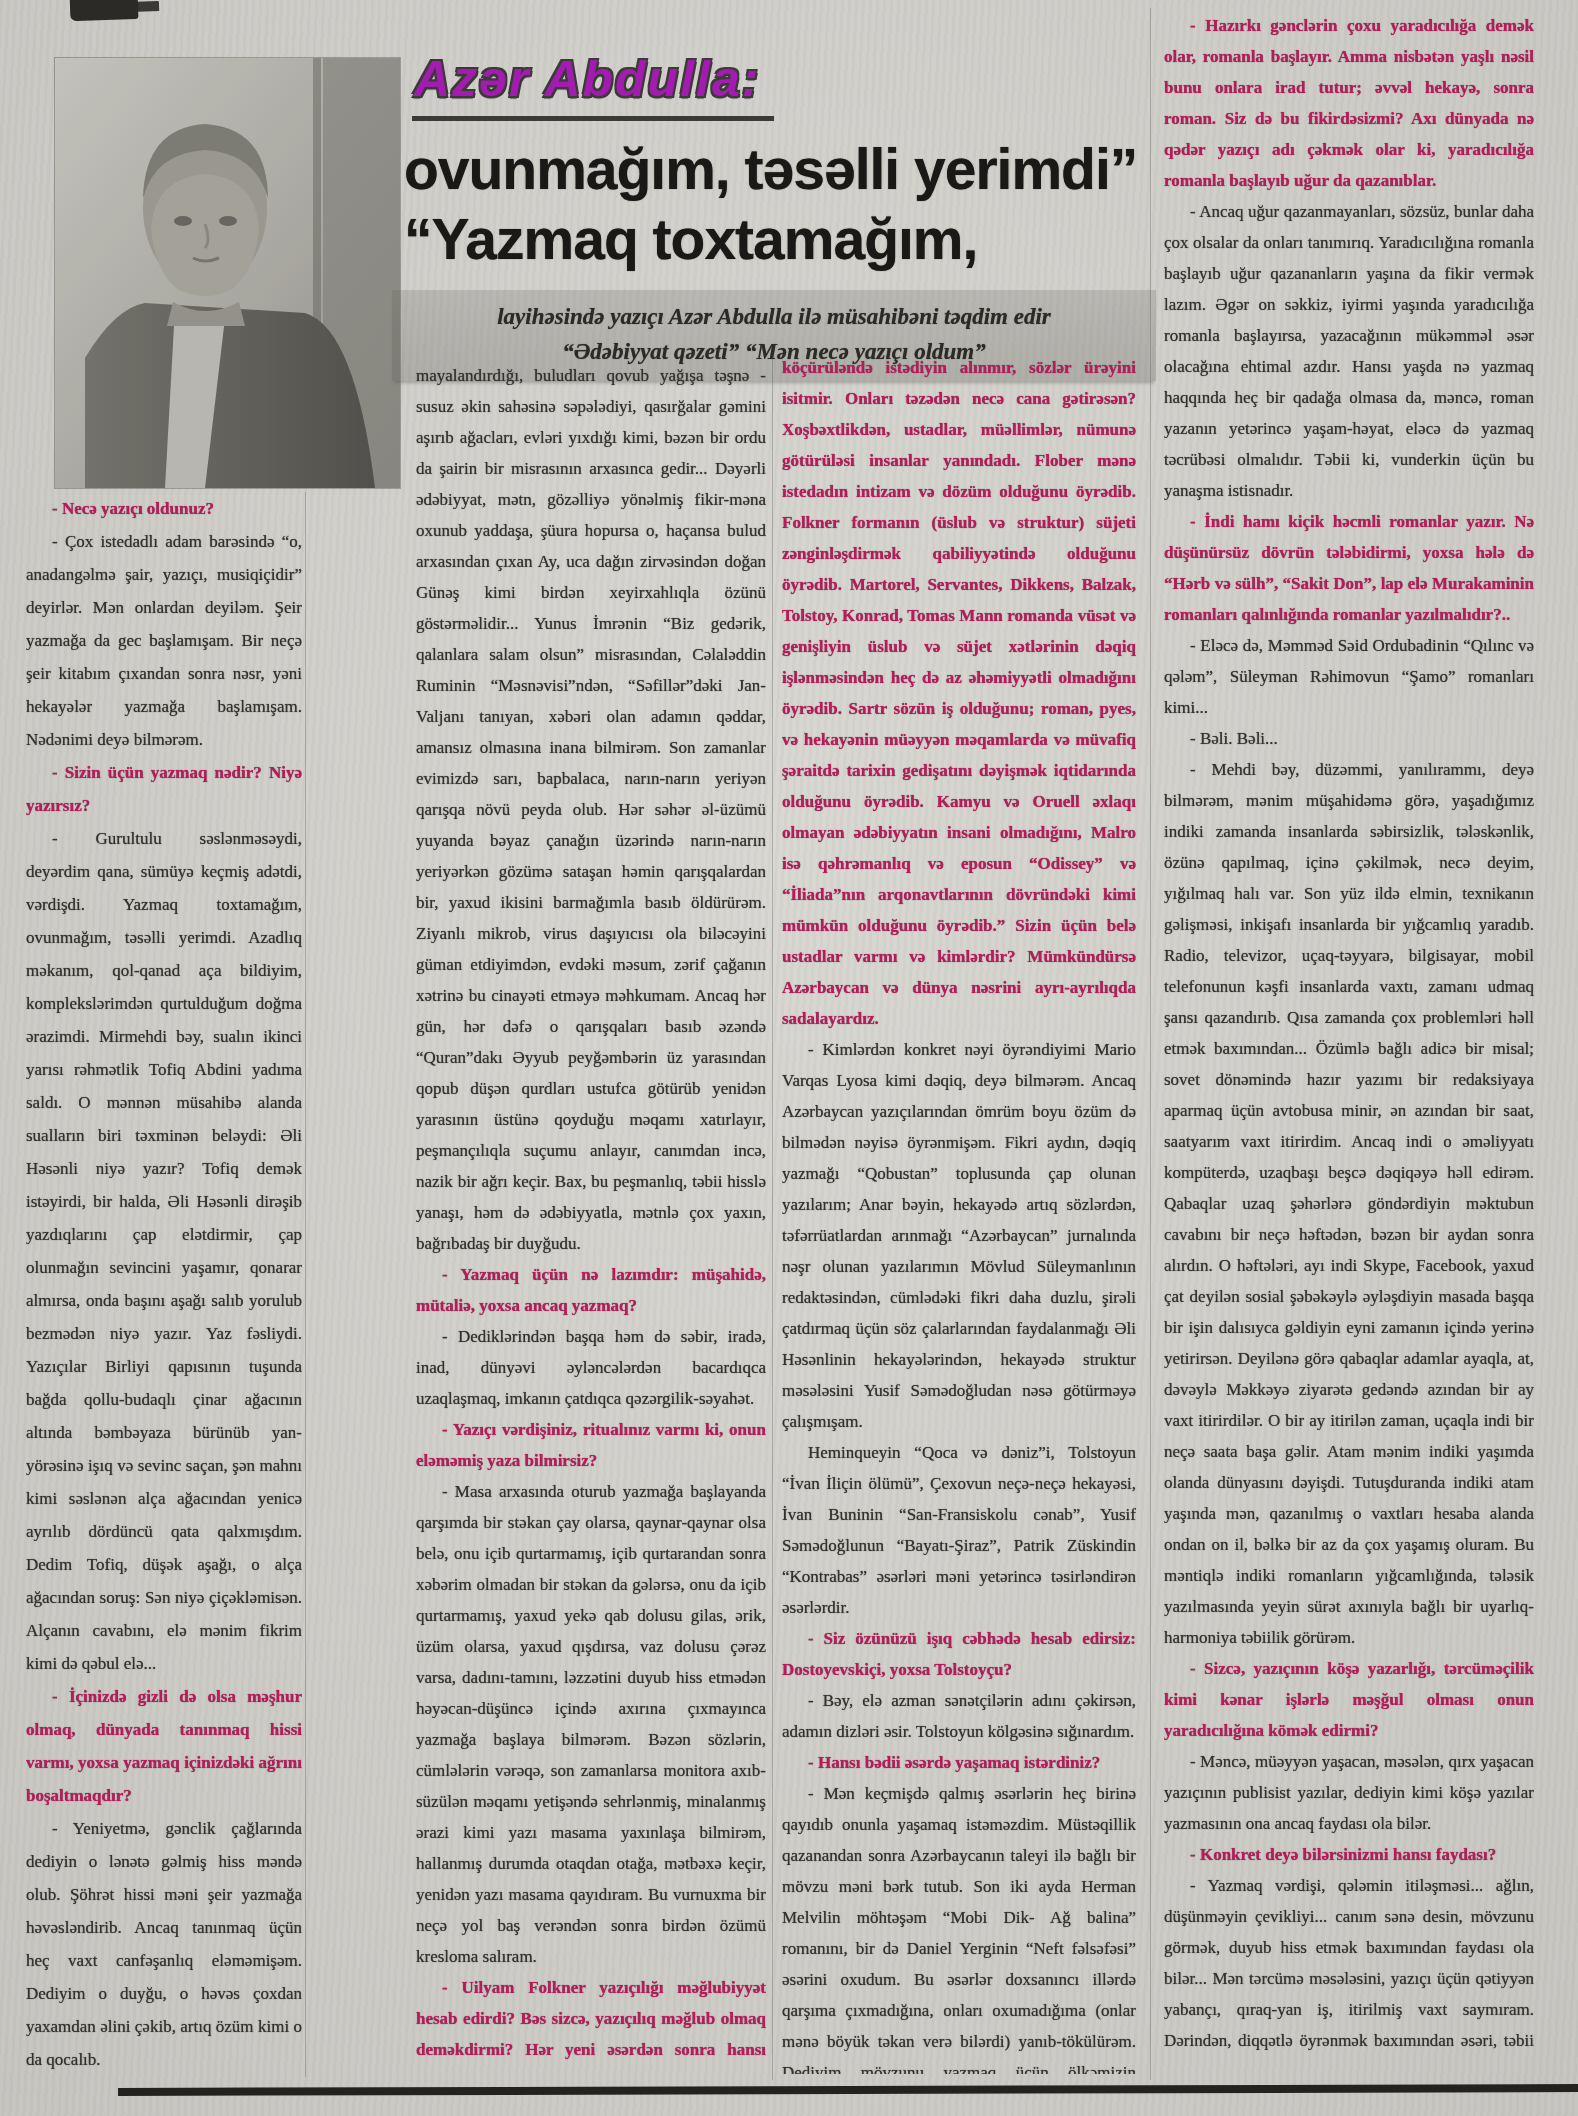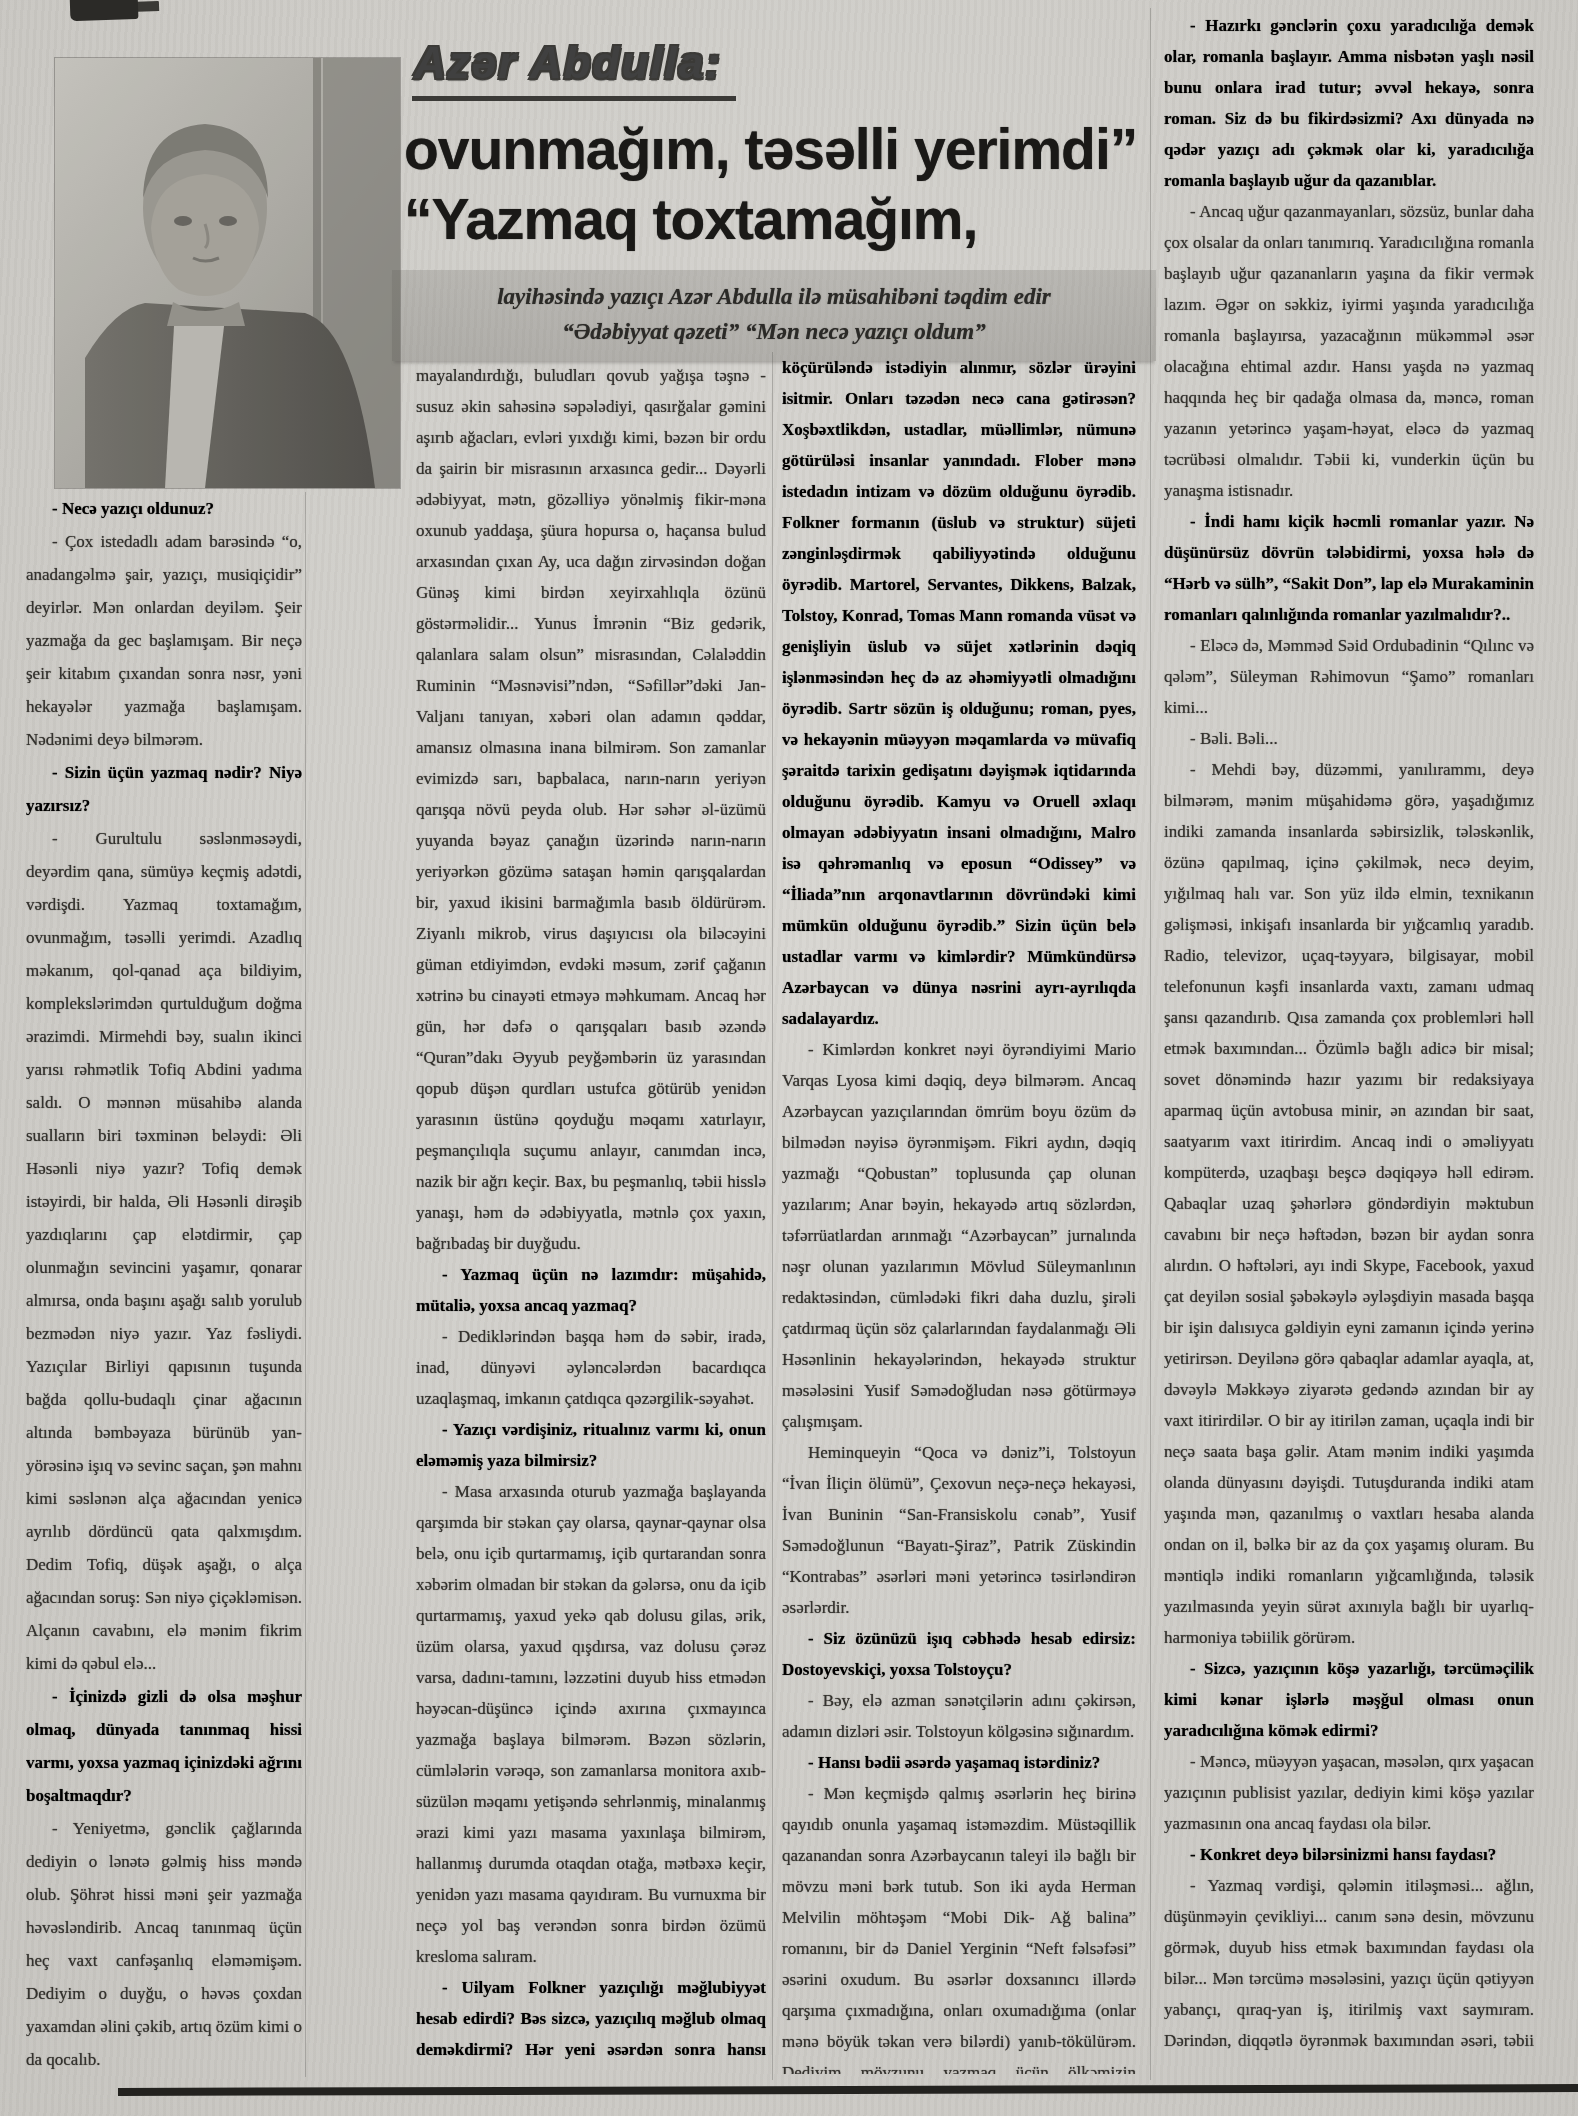--- a/index.html
+++ b/index.html
@@ -20,24 +20,24 @@
     box-shadow:30px 2px 0 -9px #3a3935;
   }
   .photo{
     position:absolute;left:55px;top:58px;width:345px;height:430px;
     outline:1px solid rgba(60,58,54,.35);
   }
   .header{position:absolute;left:404px;top:38px;width:736px;}
   .kicker{
     display:inline-block;margin-left:8px;
     font-family:"Liberation Sans",sans-serif;
-    font-size:44px;font-weight:700;font-style:italic;letter-spacing:2px;
-    color:#404040;
+    font-size:50px;font-weight:700;font-style:italic;letter-spacing:2px;
+    color:#a21caf;
     text-shadow:-2px -2px 0 #3b3a37, 2px -2px 0 #3b3a37, -2px 2px 0 #3b3a37, 2px 2px 0 #3b3a37, 0 3px 1px rgba(40,40,38,.55);
-    border-bottom:5px solid #3b3a37;padding:0 14px 8px 2px;
+    border-bottom:5px solid #3b3a37;padding:0 14px 8px 2px;margin-top:12px;
   }
   .headline{
     margin-top:14px;
     font-family:"Liberation Sans",sans-serif;
     font-weight:700;font-size:57px;line-height:1.22;letter-spacing:-1px;
     color:#1a1917;text-shadow:0 0 1px rgba(30,30,28,.8);
   }
   .subtitle{
     margin-top:16px;margin-left:-12px;width:748px;
     background:linear-gradient(180deg, rgba(95,93,88,.22), rgba(95,93,88,.30));
@@ -46,21 +46,21 @@
     text-shadow:0 0 1px rgba(43,42,39,.7);
     box-shadow:0 4px 3px -2px rgba(80,78,74,.35);
   }
   .col{
     position:absolute;overflow:hidden;
     font-size:17px;line-height:31px;color:#34322e;
     text-align:justify;text-shadow:0 0 1px rgba(52,50,46,.85);
   }
   .col p{margin:0;text-indent:26px;}
   .col p.cont{text-indent:0;}
-  .col p.q{font-weight:700;color:#000000;}
+  .col p.q{font-weight:700;color:#be185d;}
   #colA{left:26px;  top:492px;width:276px;height:1582px;font-size:17px;line-height:33px;}
   #colB{left:416px; top:360px;width:350px;height:1712px;}
   #colC{left:782px; top:352px;width:354px;height:1722px;}
   #colD{left:1164px;top:10px; width:370px;height:2052px;}
   .vrule{position:absolute;width:1px;background:rgba(70,68,64,.28);}
   #vr1{left:305px; top:492px;height:1585px;}
   #vr2{left:772px; top:352px;height:1728px;}
   #vr3{left:1150px;top:8px;  height:2072px;}
   .bottom-rule{
     position:absolute;left:118px;top:2086px;width:1460px;height:8px;

